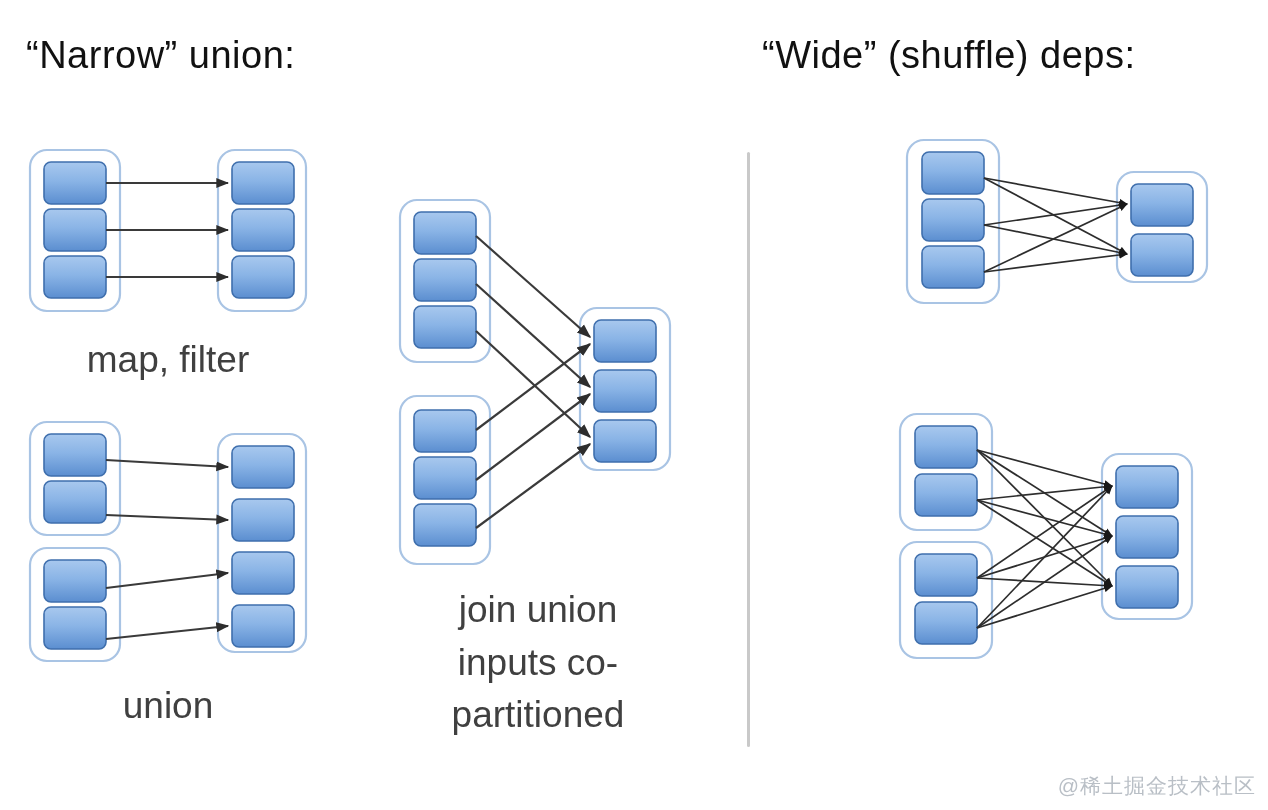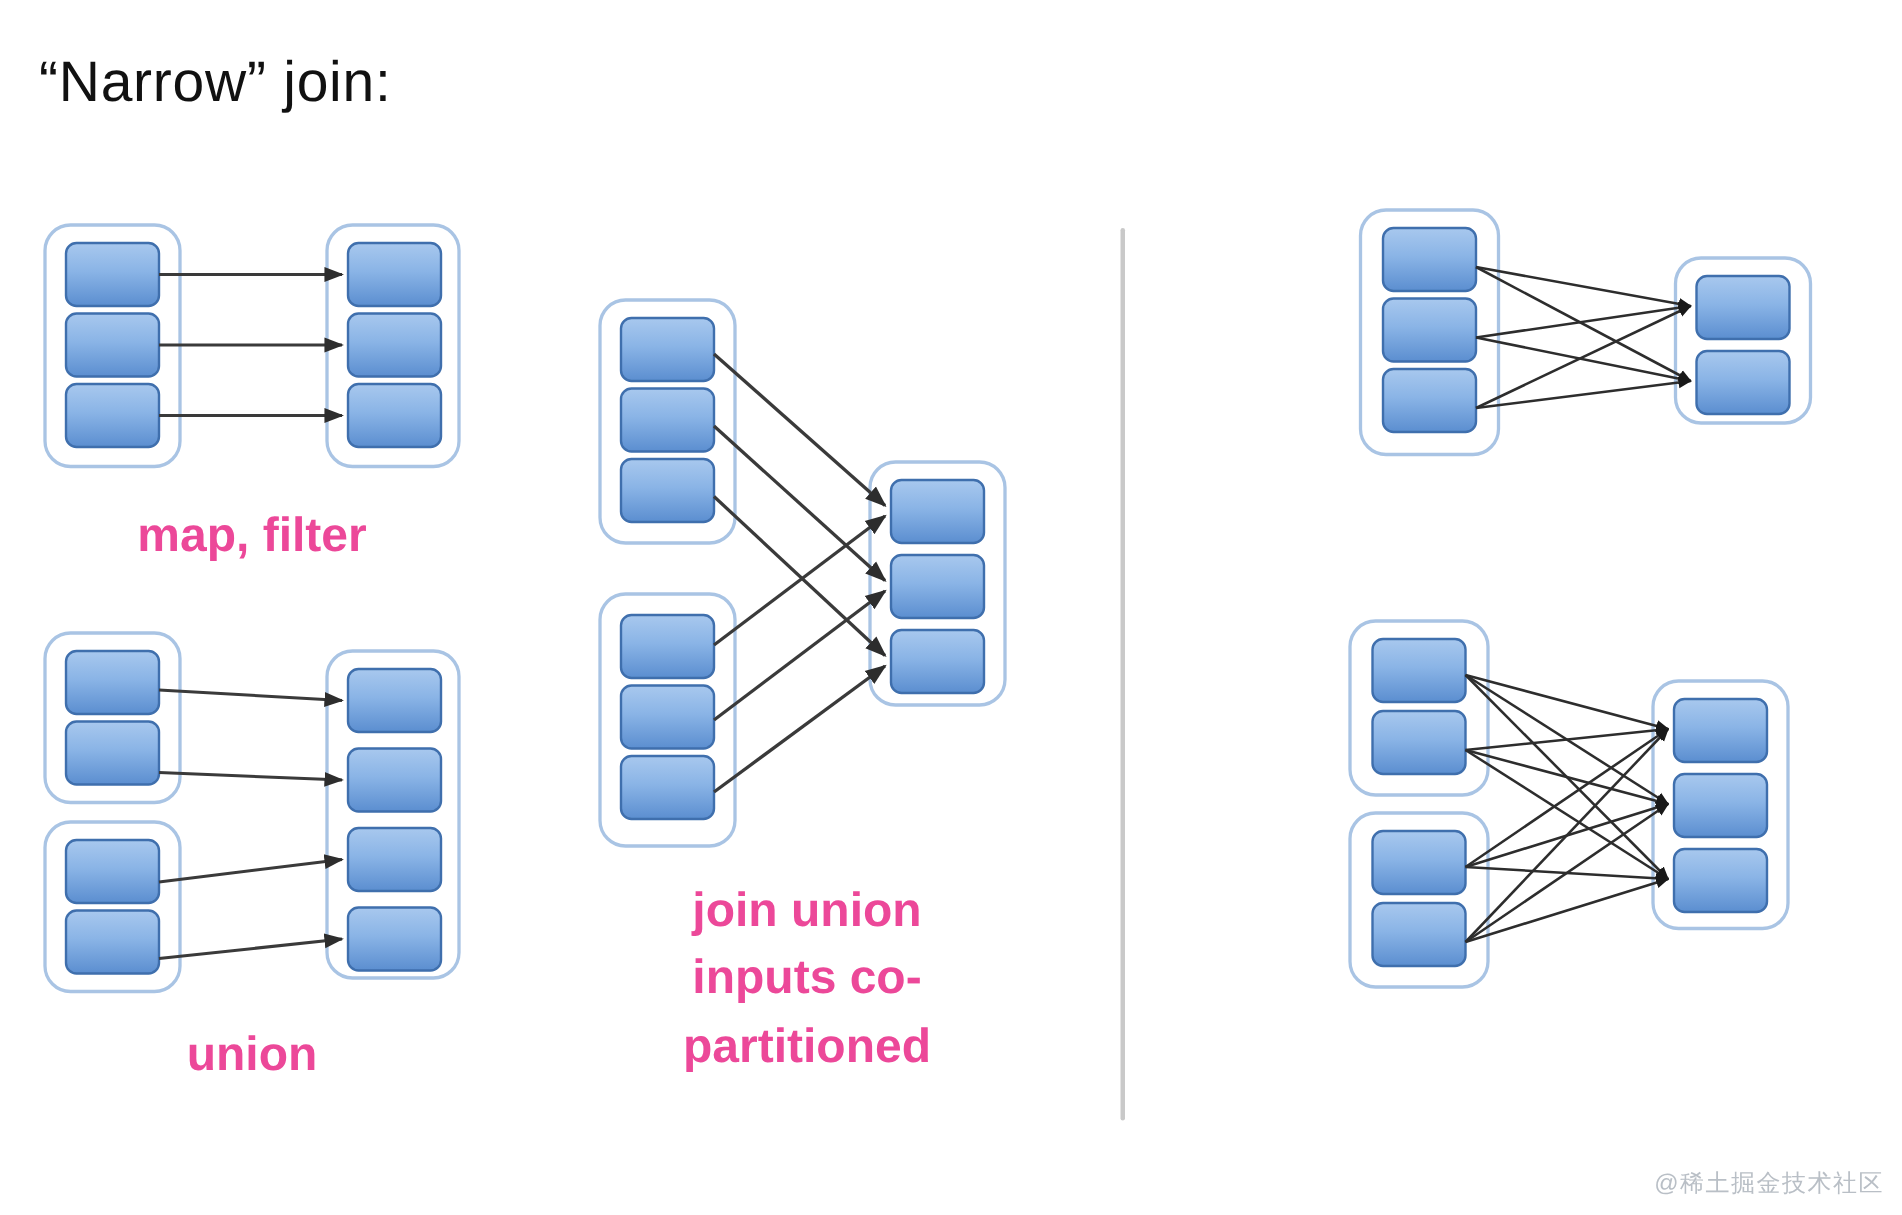--- a/index.html
+++ b/index.html
@@ -34,41 +34,41 @@
     left: 747px;
     top: 152px;
     width: 3px;
     height: 595px;
     background: #c9c9c9;
     border-radius: 2px;
   }
 
   .caption {
     position: absolute;
-    font-size: 32px;
-    font-weight: 700;
-    color: #ec4899;
+    font-size: 37px;
+    font-weight: 400;
+    color: #404040;
     text-align: center;
     line-height: 1.42;
     white-space: pre-line;
   }
 
   .diagram {
     position: absolute;
   }
   .diagram svg {
     display: block;
     overflow: visible;
   }
 
   .watermark {
     position: absolute;
     right: 12px;
     bottom: 10px;
-    font-size: 16px;
+    font-size: 21px;
     color: #b9bfc6;
     letter-spacing: 1px;
     white-space: nowrap;
   }
 </style>
 </head>
 <body>
 
 <div id="canvas">
 
@@ -81,21 +81,22 @@
       </linearGradient>
       <marker id="arrowhead" viewBox="0 0 10 10" refX="9" refY="5" markerWidth="6.5" markerHeight="6.5" orient="auto-start-reverse">
         <path d="M 0 1.2 L 10 5 L 0 8.8 z" fill="#2d2d2d"></path>
       </marker>
       <marker id="arrowheadbig" viewBox="0 0 10 10" refX="9" refY="5" markerWidth="5.2" markerHeight="5.2" orient="auto-start-reverse">
         <path d="M 0 0.6 L 10 5 L 0 9.4 z" fill="#191919"></path>
       </marker>
     </defs>
   </svg>
 
-  <div class="heading" id="heading-narrow">“Narrow” join:</div>
+  <div class="heading" id="heading-narrow">“Narrow” union:</div>
+  <div class="heading" id="heading-wide">“Wide” (shuffle) deps:</div>
 
   <div class="divider"></div>
 
   <div class="diagram" style="left:28px; top:148px;">
     <svg width="280" height="165" viewBox="0 0 280 165">
       <rect x="2" y="2" width="90" height="161" rx="17" ry="17" fill="#ffffff" stroke="#a9c4e4" stroke-width="2.2"></rect>
       <rect x="190" y="2" width="88" height="161" rx="17" ry="17" fill="#ffffff" stroke="#a9c4e4" stroke-width="2.2"></rect>
 
       <rect x="16" y="14" width="62" height="42" rx="7" ry="7" fill="url(#boxgrad)" stroke="#3f6fad" stroke-width="1.6"></rect>
       <rect x="16" y="61" width="62" height="42" rx="7" ry="7" fill="url(#boxgrad)" stroke="#3f6fad" stroke-width="1.6"></rect>

